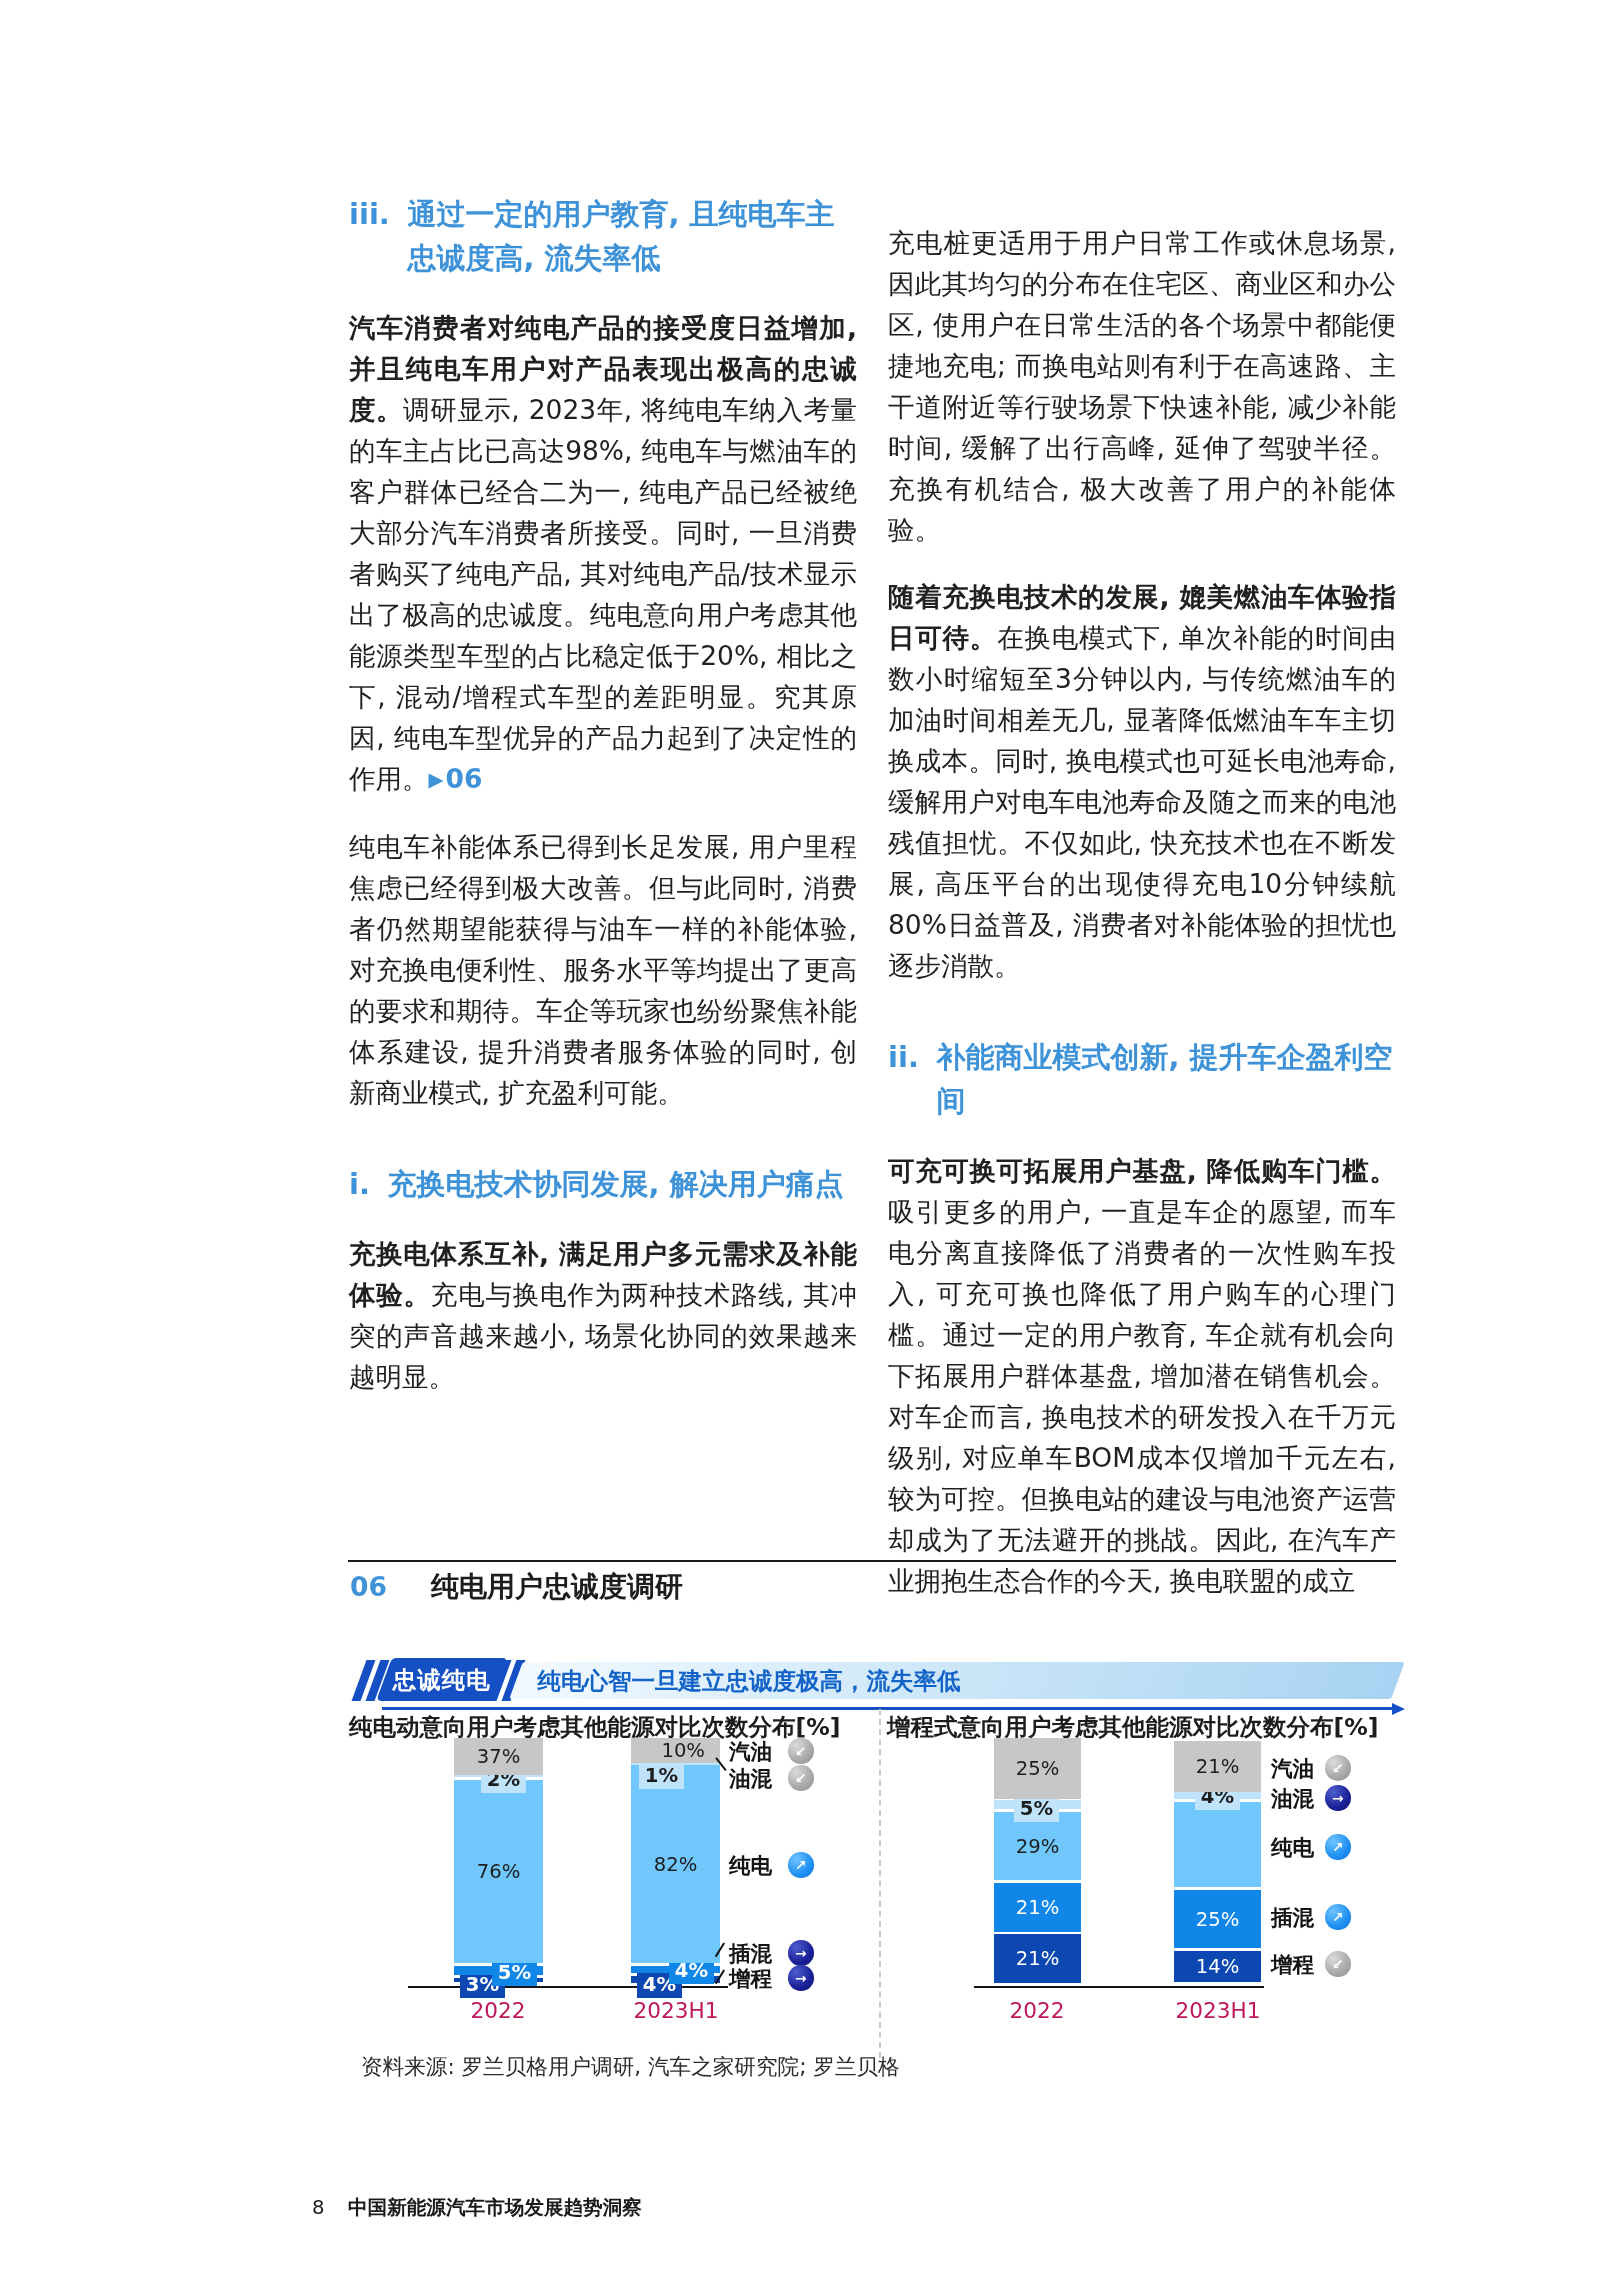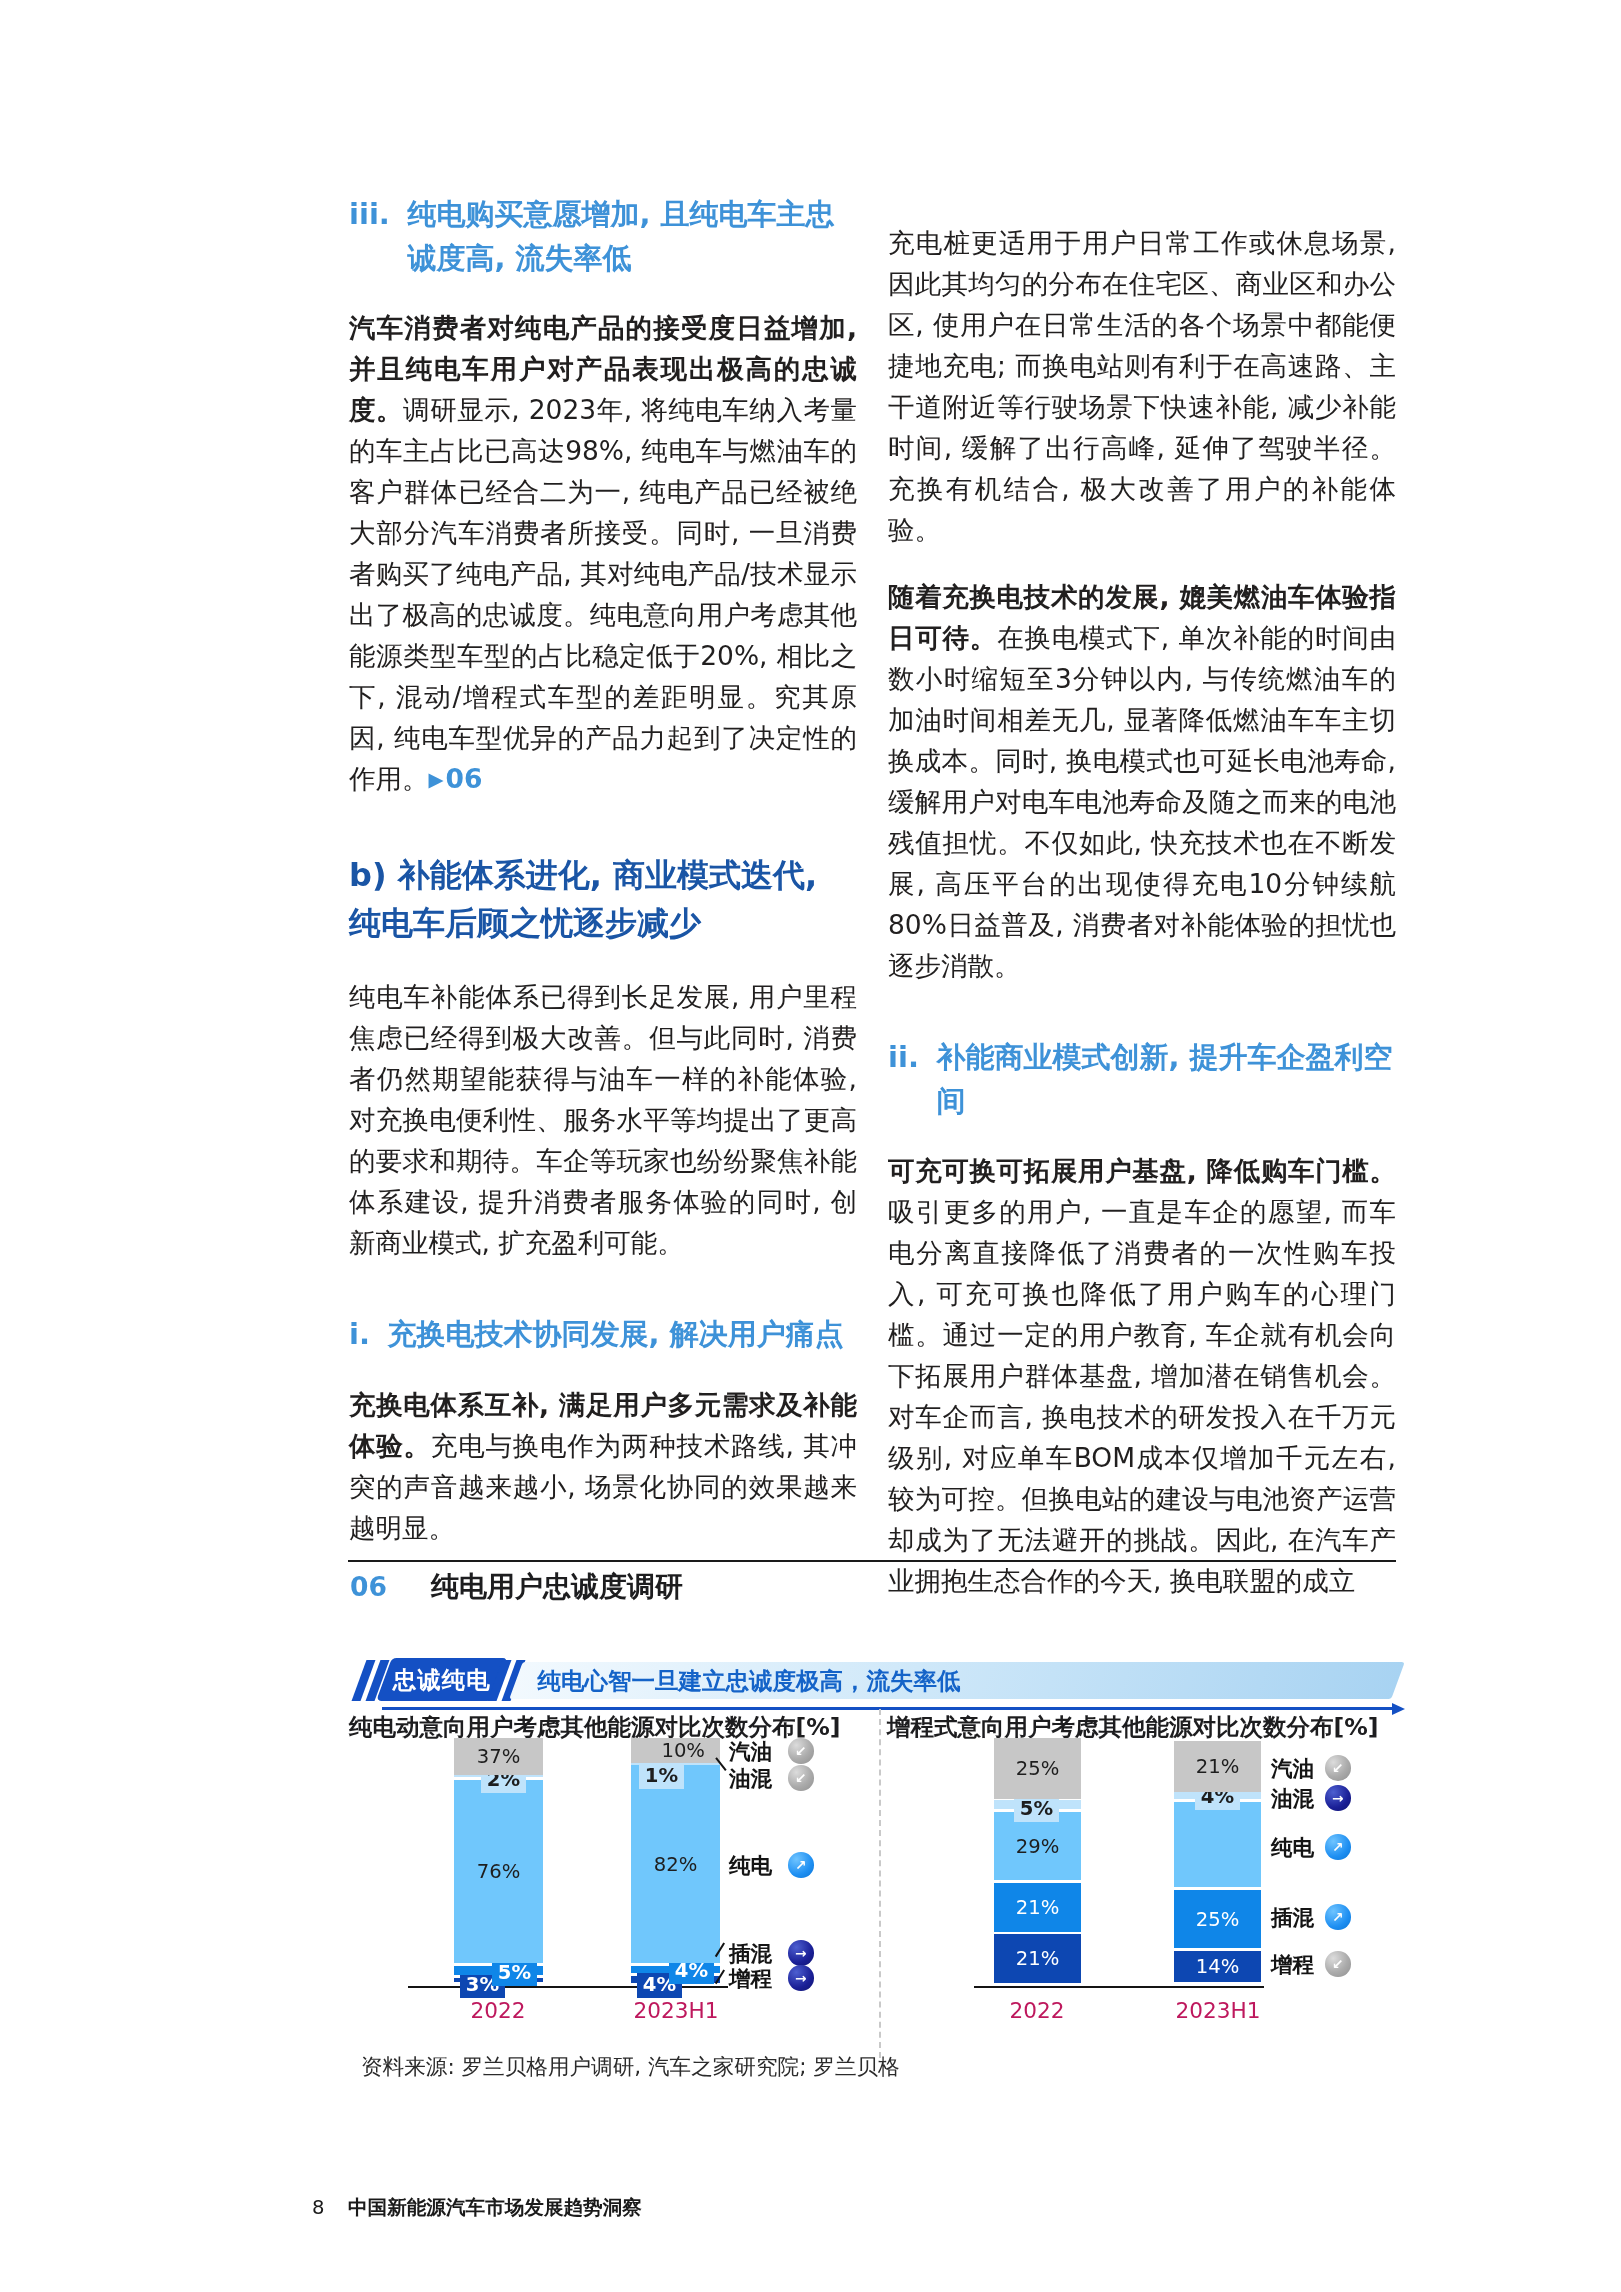--- a/index.html
+++ b/index.html
@@ -60,24 +60,23 @@
   #footer .ft{font-weight:700;margin-left:23.5px;}
 </style>
 </head>
 <body>
 
 <div id="page">
 
   <div class="col" id="col-left">
       <div class="h-az">
         <span class="mk">iii.</span>
-        <span class="ht">纯电购买意愿增加, 且纯电车主忠诚度高, 流失率低</span>
+        <span class="ht">通过一定的用户教育, 且纯电车主忠诚度高, 流失率低</span>
       </div>
       <p class="p-body"><span class="b">汽车消费者对纯电产品的接受度日益增加, 并且纯电车用户对产品表现出极高的忠诚度。</span><span>调研显示, 2023年, 将纯电车纳入考量的车主占比已高达98%, 纯电车与燃油车的客户群体已经合二为一, 纯电产品已经被绝大部分汽车消费者所接受。同时, 一旦消费者购买了纯电产品, 其对纯电产品/技术显示出了极高的忠诚度。纯电意向用户考虑其他能源类型车型的占比稳定低于20%, 相比之下, 混动/增程式车型的差距明显。究其原因, 纯电车型优异的产品力起到了决定性的作用。</span><span class="ref"><span class="tri">▶</span>06</span></p>
-      <div class="h-nv">b) 补能体系进化, 商业模式迭代, 纯电车后顾之忧逐步减少</div>
       <p class="p-body"><span>纯电车补能体系已得到长足发展, 用户里程焦虑已经得到极大改善。但与此同时, 消费者仍然期望能获得与油车一样的补能体验, 对充换电便利性、服务水平等均提出了更高的要求和期待。车企等玩家也纷纷聚焦补能体系建设, 提升消费者服务体验的同时, 创新商业模式, 扩充盈利可能。</span></p>
       <div class="h-az">
         <span class="mk">i.</span>
         <span class="ht">充换电技术协同发展, 解决用户痛点</span>
       </div>
       <p class="p-body"><span class="b">充换电体系互补, 满足用户多元需求及补能体验。</span><span>充电与换电作为两种技术路线, 其冲突的声音越来越小, 场景化协同的效果越来越明显。</span></p>
     </div>
   <div class="col" id="col-right">
       <p class="p-body"><span>充电桩更适用于用户日常工作或休息场景, 因此其均匀的分布在住宅区、商业区和办公区, 使用户在日常生活的各个场景中都能便捷地充电; 而换电站则有利于在高速路、主干道附近等行驶场景下快速补能, 减少补能时间, 缓解了出行高峰, 延伸了驾驶半径。充换有机结合, 极大改善了用户的补能体验。</span></p>
       <p class="p-body"><span class="b">随着充换电技术的发展, 媲美燃油车体验指日可待。</span><span>在换电模式下, 单次补能的时间由数小时缩短至3分钟以内, 与传统燃油车的加油时间相差无几, 显著降低燃油车车主切换成本。同时, 换电模式也可延长电池寿命, 缓解用户对电车电池寿命及随之而来的电池残值担忧。不仅如此, 快充技术也在不断发展, 高压平台的出现使得充电10分钟续航80%日益普及, 消费者对补能体验的担忧也逐步消散。</span></p>

